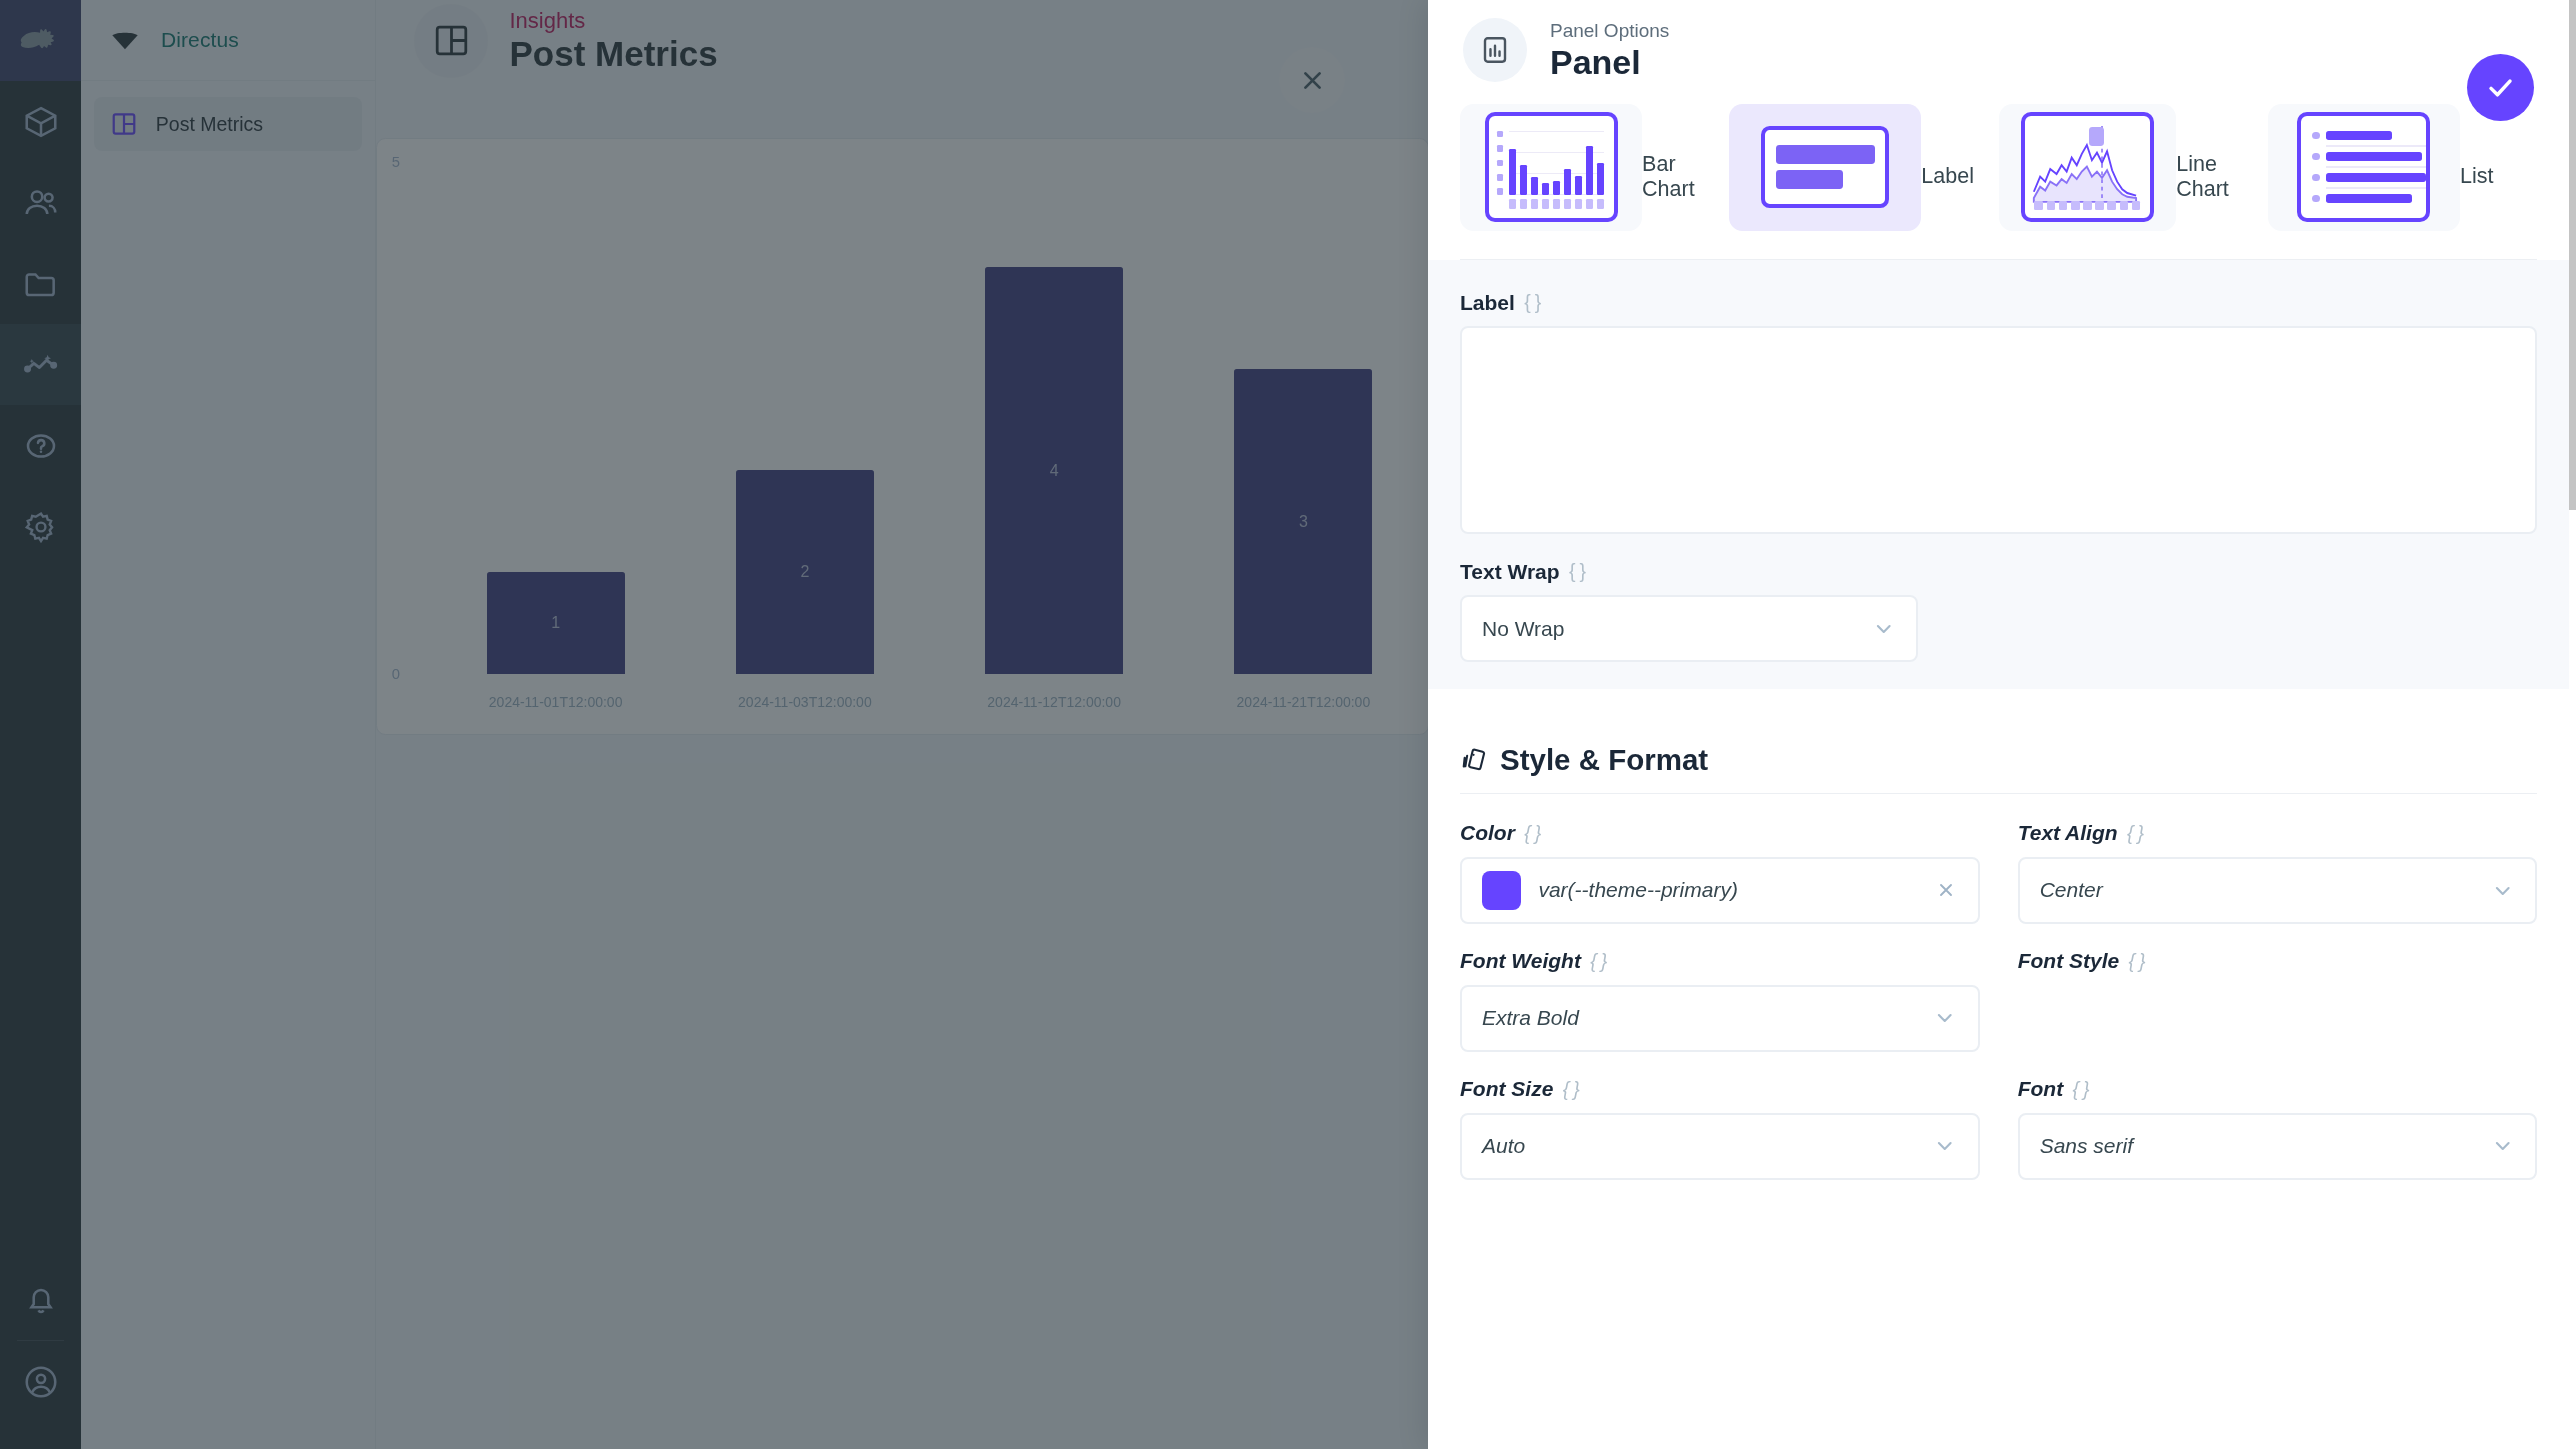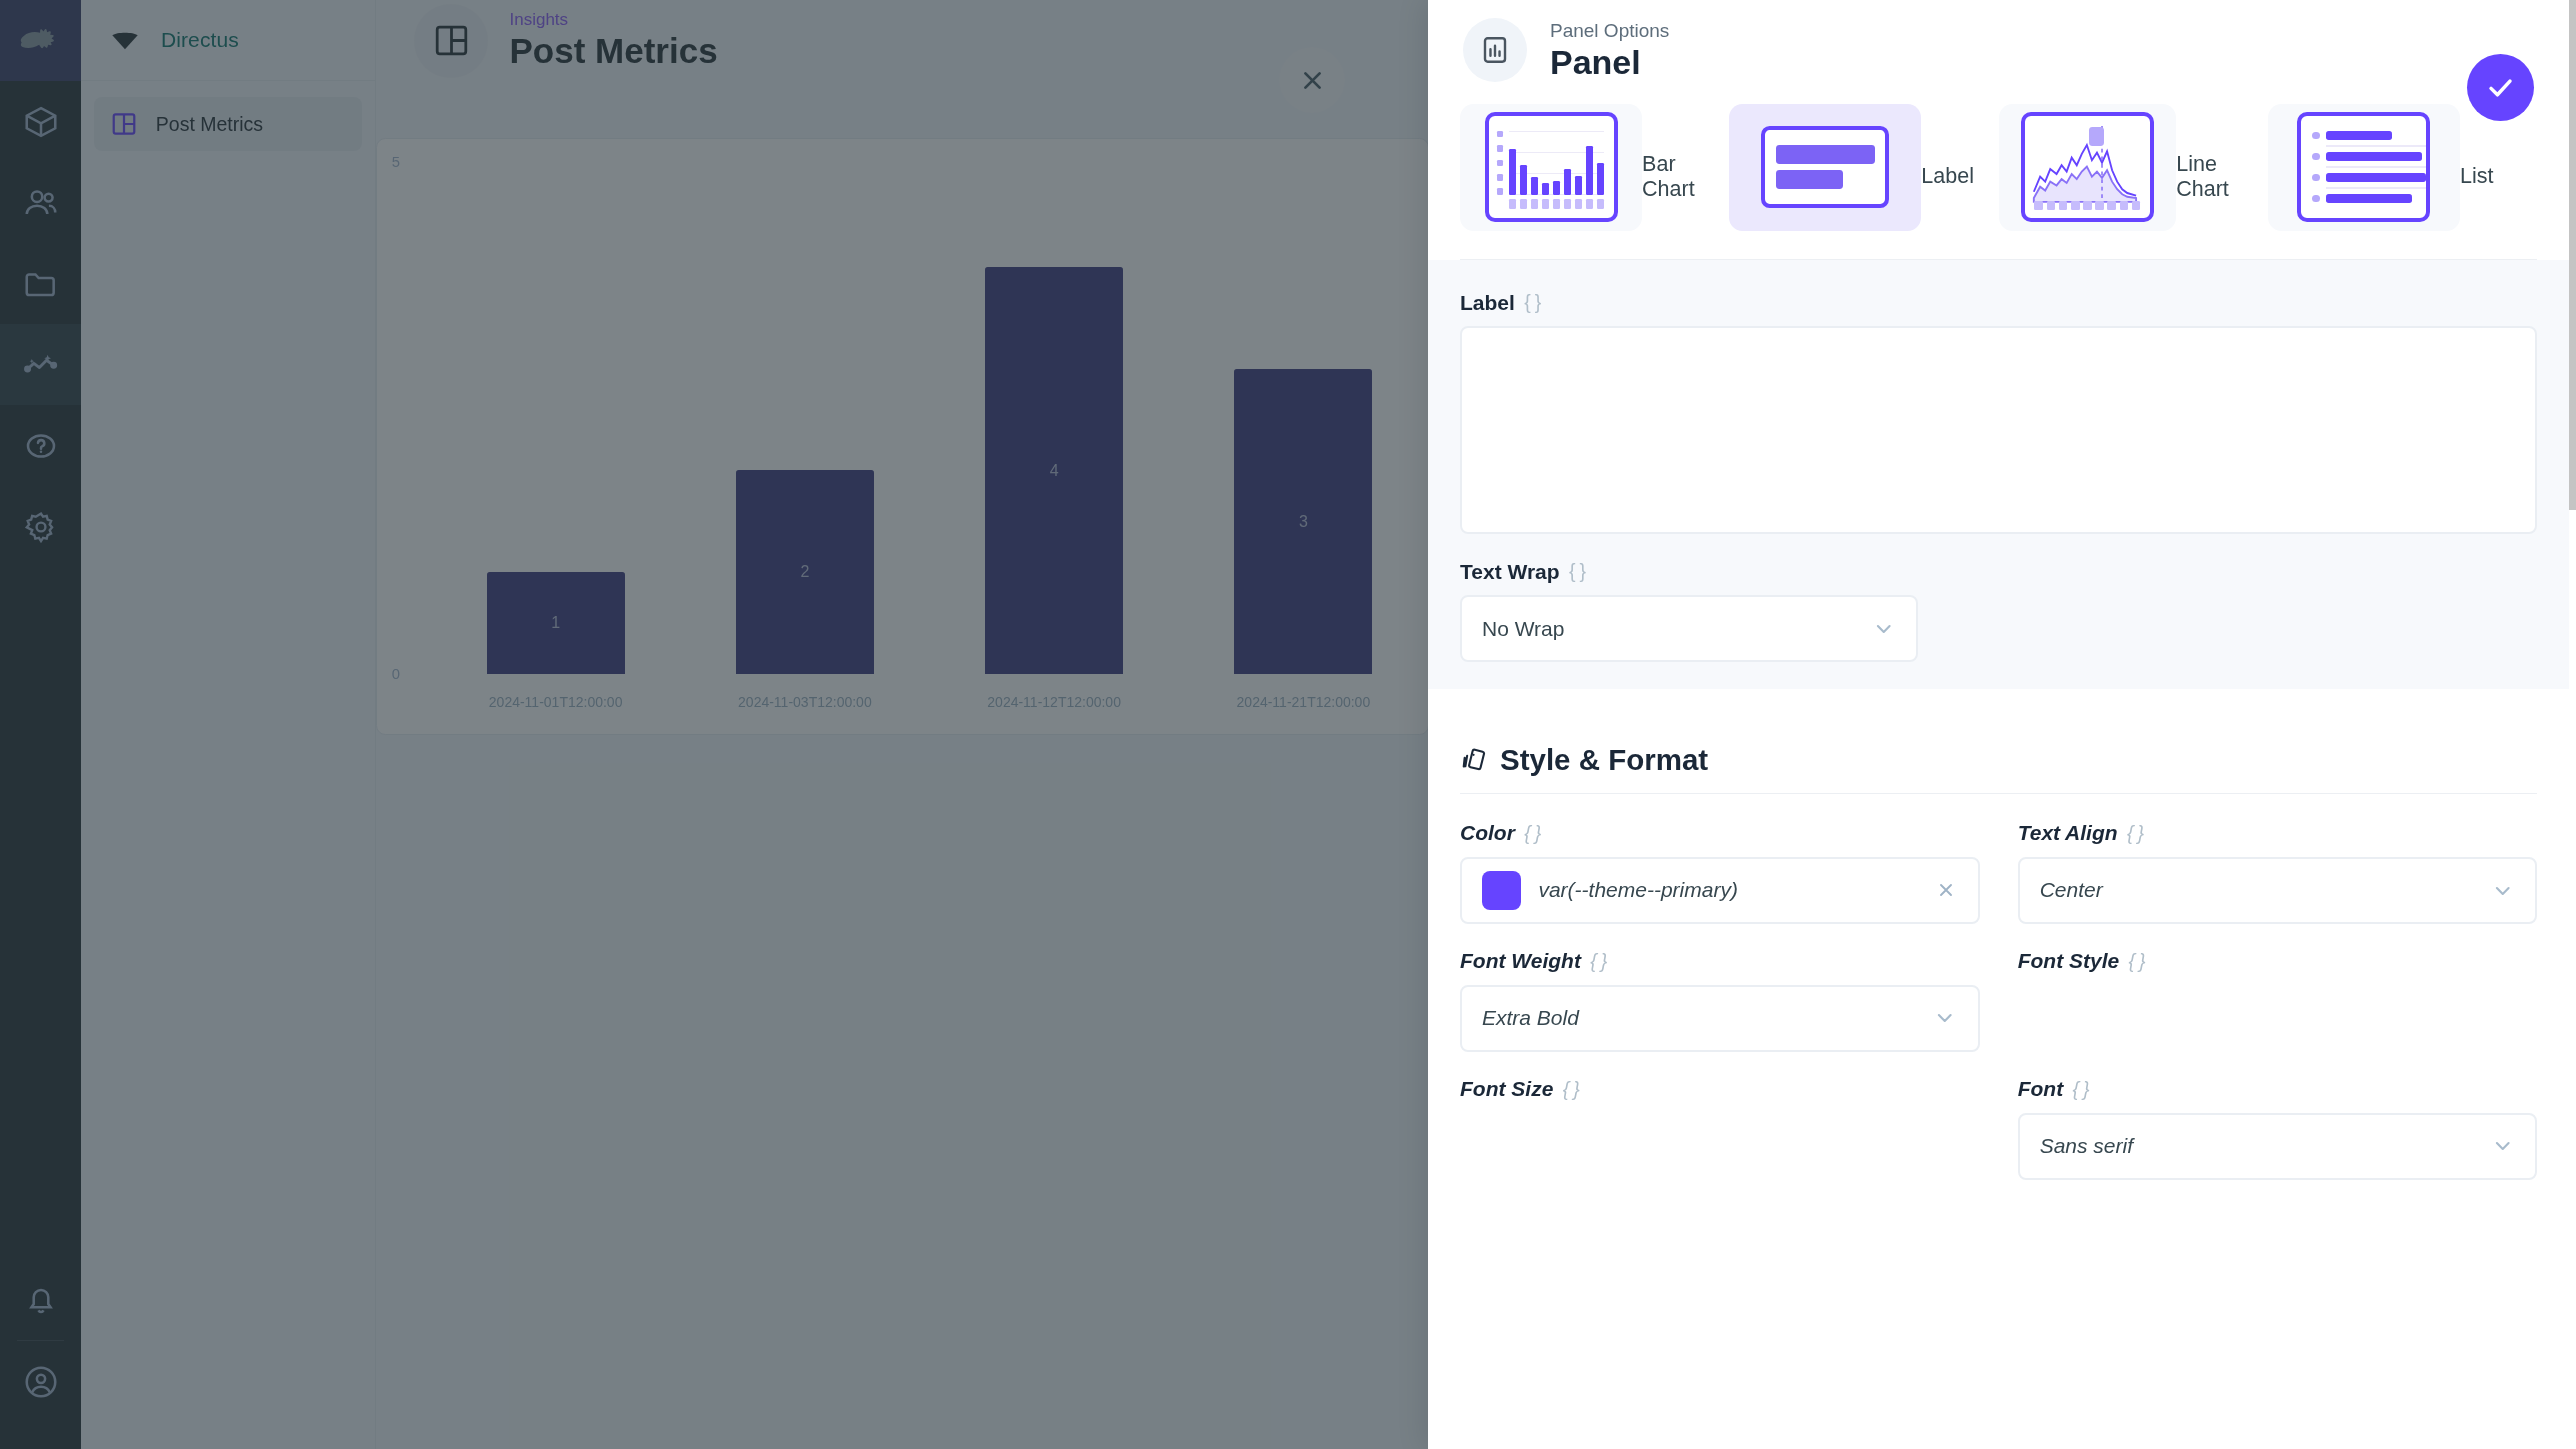--- a/index.html
+++ b/index.html
@@ -82,21 +82,21 @@
     padding: 0 38px; gap: 21.5px;
   }
   .header-icon-box {
     width: 74px; height: 74px; border-radius: 50%;
     background: #e9eef4;
     display: flex; align-items: center; justify-content: center;
     color: #263238; flex: 0 0 auto;
   }
   .header-icon-box svg { width: 39px; height: 39px; }
   .header-titles { display: flex; flex-direction: column; justify-content: center; }
-  .header-sub { font-size: 17px; color: #8b5cf6; line-height: 1.15; margin-bottom: 2px; }
+  .header-sub { font-size: 22px; color: #be185d; line-height: 1.15; margin-bottom: 2px; }
   .header-title { font-size: 35px; font-weight: bold; color: #263238; line-height: 1.1; }
 
   .header-close {
     position: absolute; right: 1231px; top: 47px;
     width: 66px; height: 66px; border-radius: 50%;
     background: #f4f7fa;
     display: flex; align-items: center; justify-content: center;
     color: #455a64; border: none;
   }
   .header-close svg { width: 31px; height: 31px; }
@@ -657,20 +657,28 @@
             </div>
           </div>
         </div>
 
         <div class="row2" style="margin-top:25.5px;">
           <div class="field">
             <div class="field-label">
               <span>Font Size</span>
               <span class="braces">{ }</span>
             </div>
+            <div class="select-box">
+              <span class="val">Auto</span>
+              <span class="chev">
+                <svg viewBox="0 0 24 24" fill="none" stroke="currentColor" stroke-width="2" stroke-linecap="round" stroke-linejoin="round">
+                    <path d="M6.5 9.5l5.5 5.5 5.5-5.5"></path>
+                  </svg>
+              </span>
+            </div>
           </div>
           <div class="field">
             <div class="field-label">
               <span>Font</span>
               <span class="braces">{ }</span>
             </div>
             <div class="select-box">
               <span class="val">Sans serif</span>
               <span class="chev">
                 <svg viewBox="0 0 24 24" fill="none" stroke="currentColor" stroke-width="2" stroke-linecap="round" stroke-linejoin="round">

